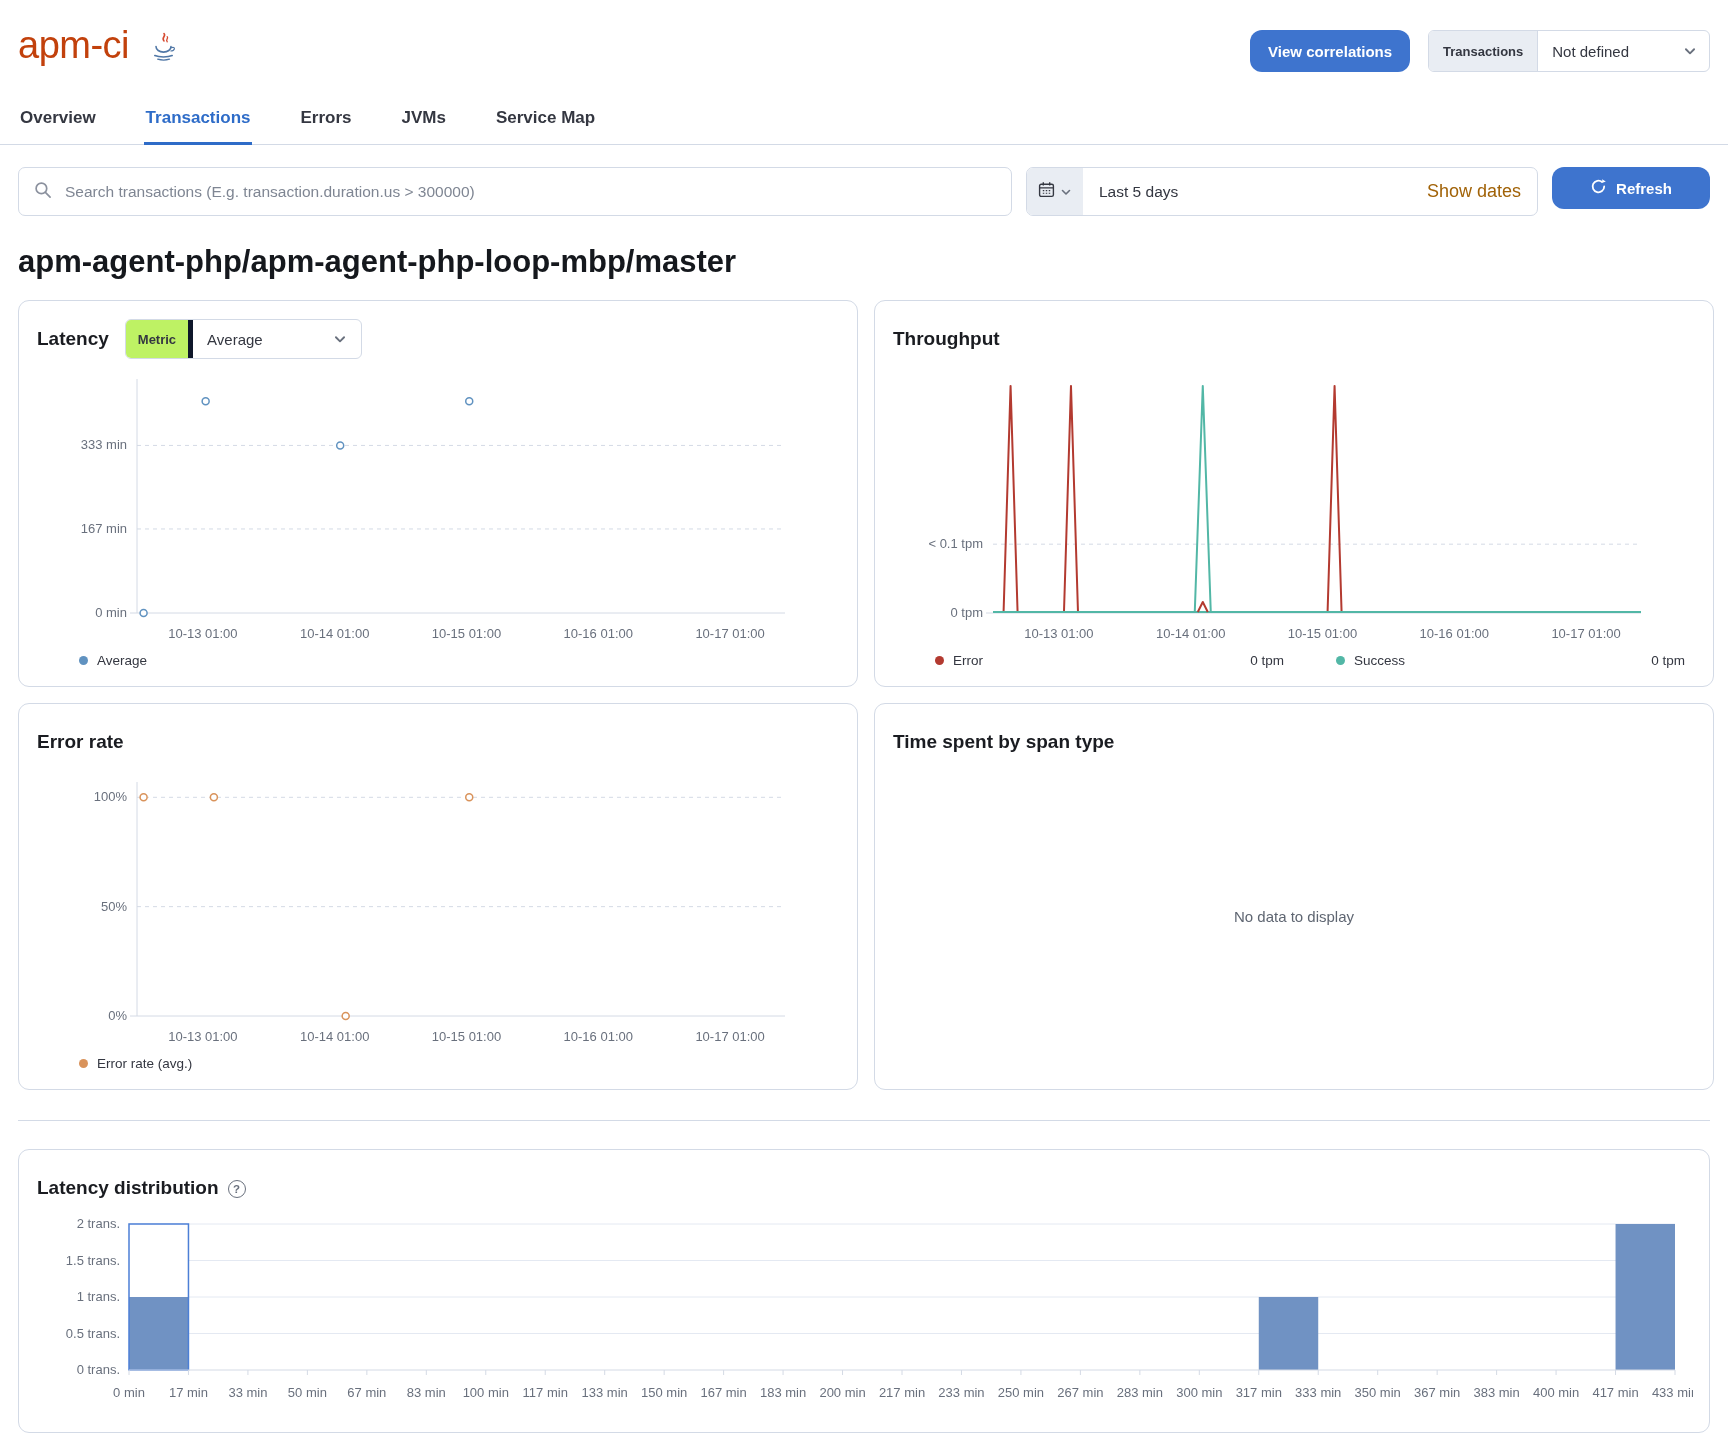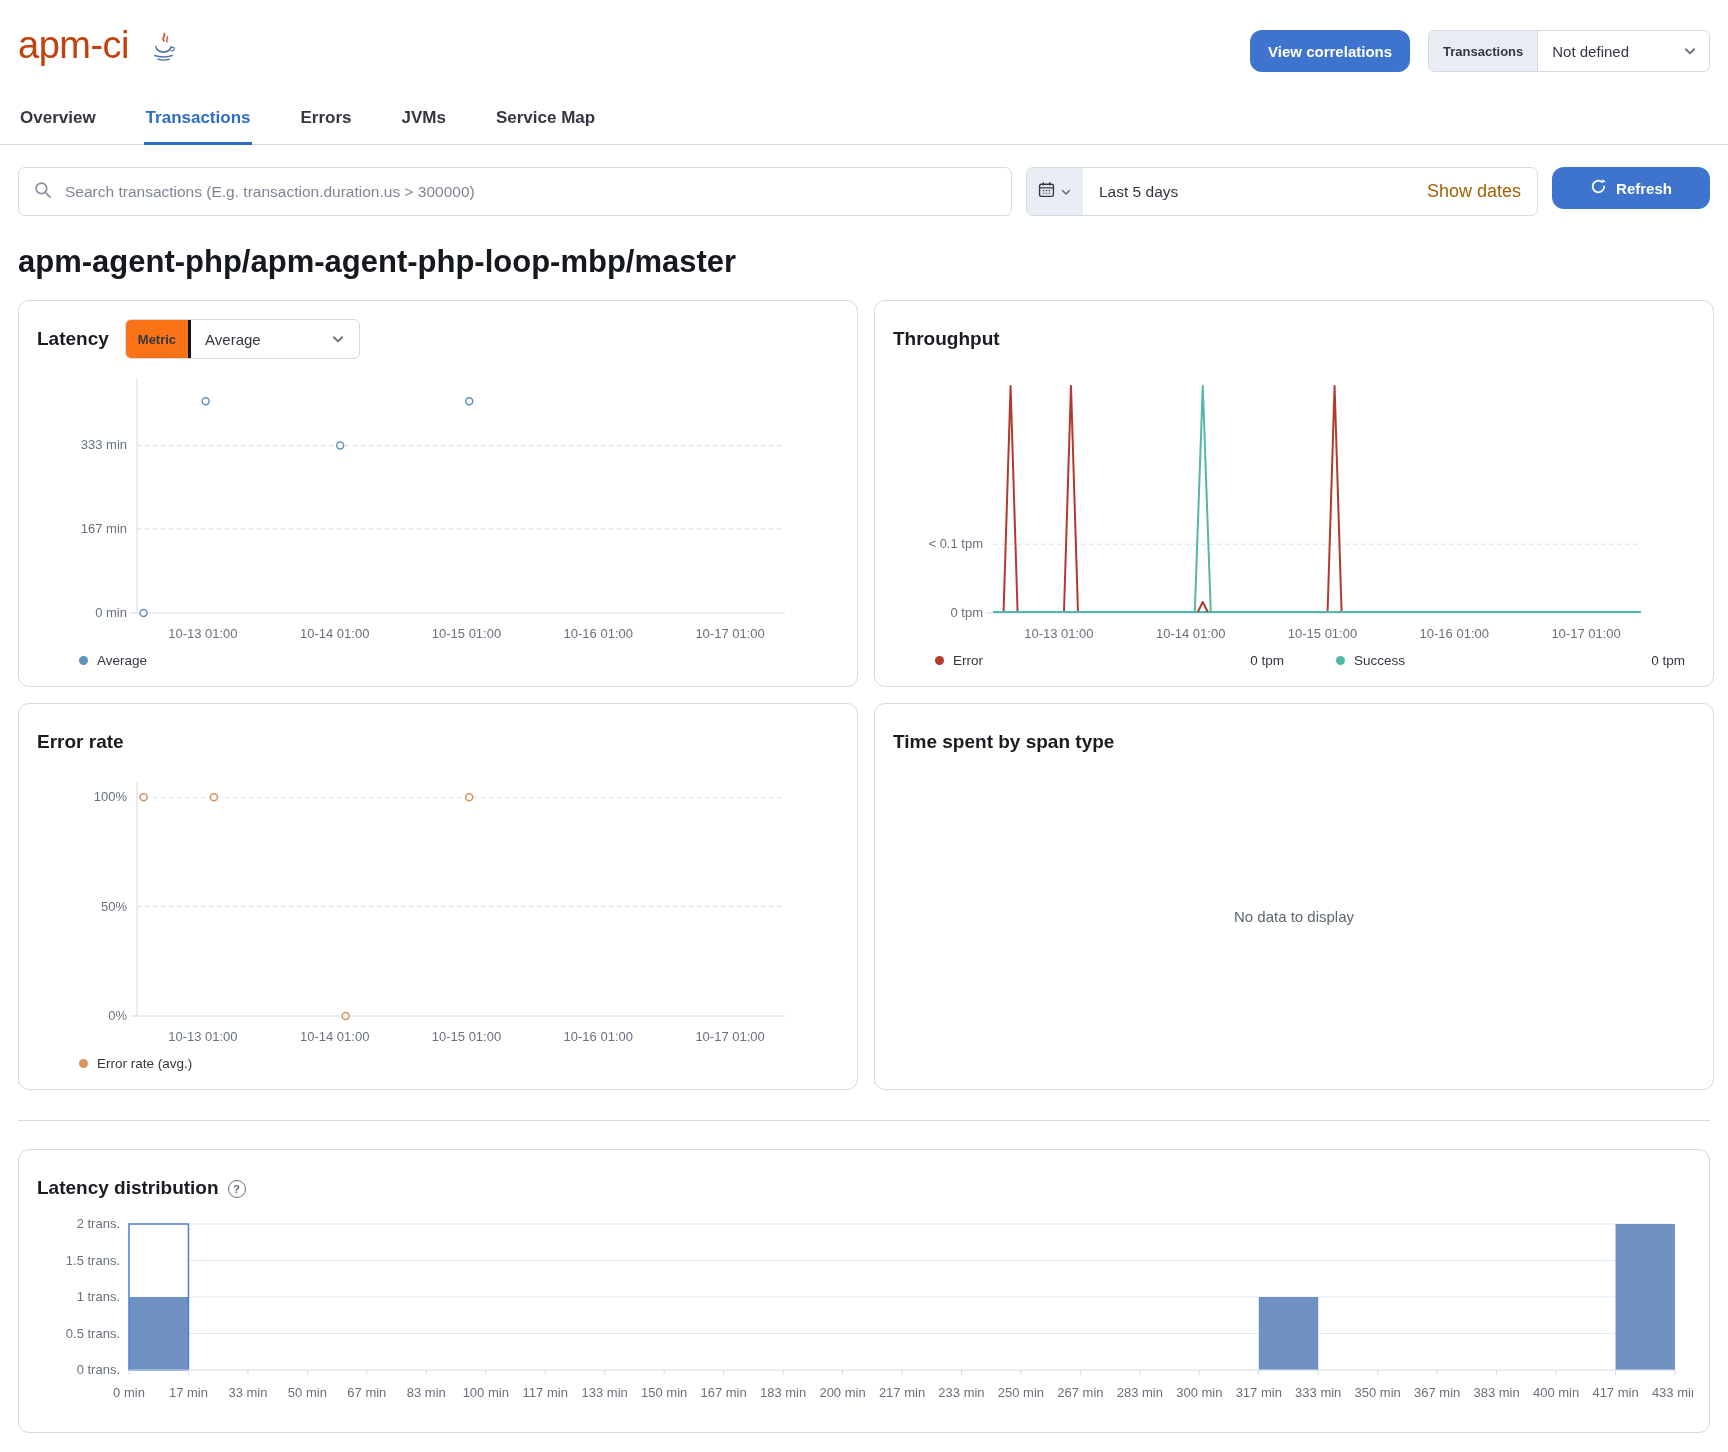--- a/index.html
+++ b/index.html
@@ -39,22 +39,22 @@
   .refresh{width:158px;justify-content:center}
 
   .service-path{font-size:31px;font-weight:700;margin:28px 0 20px;color:#15181d}
 
   
   .grid{display:grid;grid-template-columns:1fr 1fr;gap:16px}
   .panel{border:1px solid #D3DAE6;border-radius:11px;padding:18px;background:#fff;display:flex;flex-direction:column}
   .panel-head{display:flex;align-items:center;gap:16px;min-height:40px}
   .panel-head h3{font-size:19px;font-weight:700;margin:0;color:#1a1c21}
   .metric-group{display:flex;align-items:center;height:40px;border:1px solid #D3DAE6;border-radius:6px;cursor:pointer}
-  .m-label{background:#f97316;align-self:stretch;display:flex;align-items:center;padding:16px 12px;font-size:13px;font-weight:600;
-    border-radius:5px 0 0 5px;border-right:3px solid #0f172a}
+  .m-label{background:#bef264;align-self:stretch;display:flex;align-items:center;padding:16px 12px;font-size:13px;font-weight:600;
+    border-radius:5px 0 0 5px;border-right:5px solid #0f172a}
   .m-value{padding:0 14px;font-size:15px;width:168px;display:flex;align-items:center;justify-content:space-between}
 
   .chart{margin-top:4px}
   svg.chart-svg text{fill:#69707d;font-size:13px}
   .legend{display:flex;align-items:center;gap:10px;font-size:13.5px;color:#343741;margin-top:2px;padding-left:42px}
   .legend-item{display:flex;align-items:center;gap:9px;cursor:pointer}
   .legend-dot{width:9px;height:9px;border-radius:50%;flex:0 0 auto}
   .legend-2col{display:grid;grid-template-columns:1fr 1fr;gap:52px;padding-right:10px}
   .legend-2col .legend-item{width:100%}
   .legend-value{margin-left:auto}

